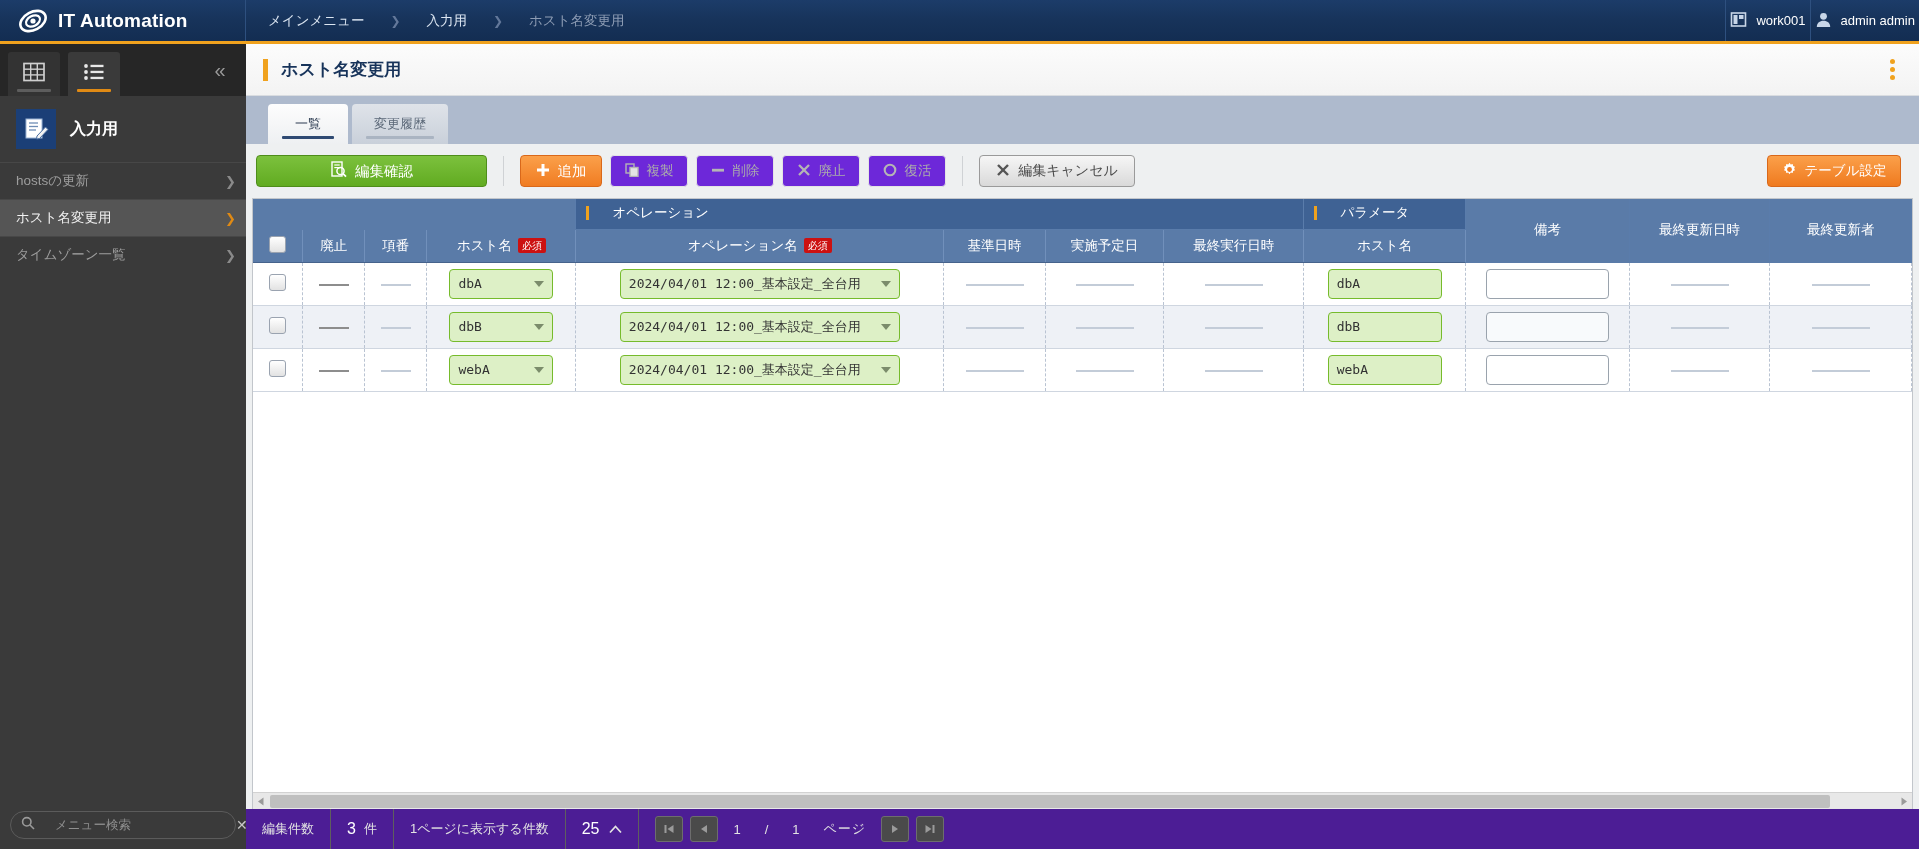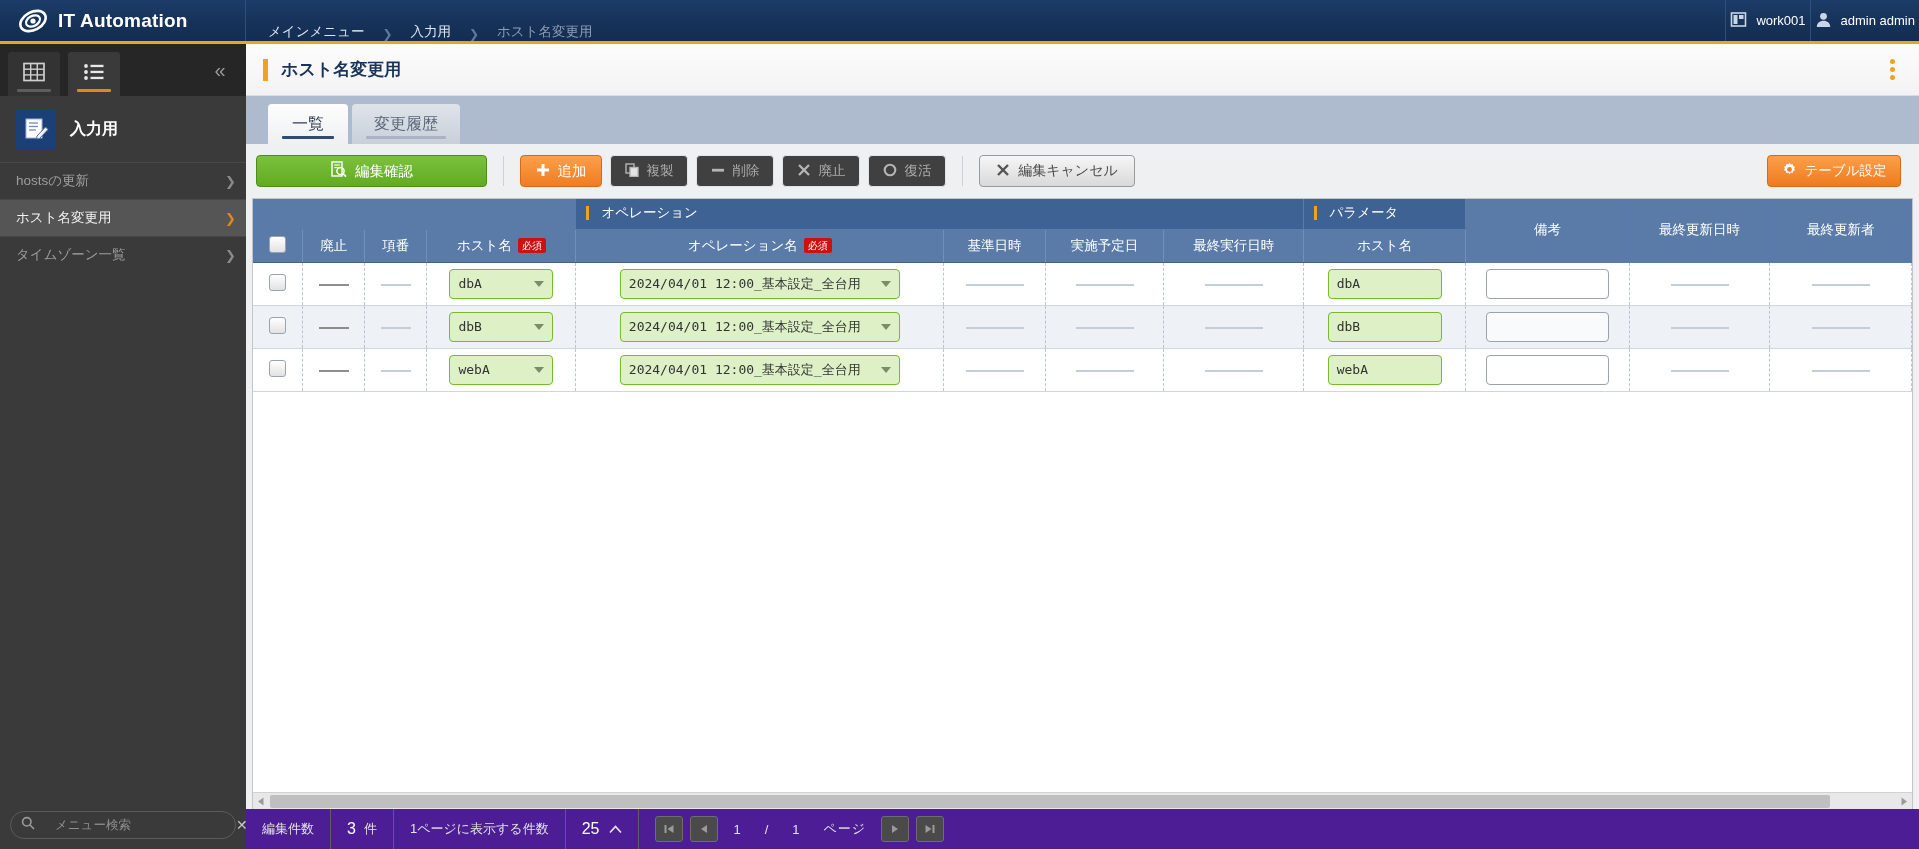--- a/index.html
+++ b/index.html
@@ -25,21 +25,21 @@
     display: flex; align-items: center; gap: 10px;
     padding-left: 18px;
     border-right: 1px solid #2e507f;
   }
   .brand-logo { width: 30px; height: 30px; flex: 0 0 30px; }
   .brand-name {
     color: #ffffff; font-size: 19px; font-weight: bold; letter-spacing: .2px;
     white-space: nowrap;
   }
   .breadcrumb {
-    display: flex; align-items: flex-end; gap: 18px;
+    display: flex; align-items: center; gap: 26px;
     padding-left: 22px; flex: 1 1 auto;
   }
   .crumb { color: #dce6f2; font-size: 13.5px; white-space: nowrap; }
   .crumb.current { color: #8d9cb4; }
   .crumb-sep { color: #63789a; font-size: 12px; }
   .topbar-right { display: flex; align-items: stretch; }
   .tb-cell {
     display: flex; align-items: center; gap: 9px;
     padding: 0 4px;
     border-left: 1px solid #2e507f;
@@ -139,21 +139,21 @@
     display: flex; align-items: flex-end; gap: 4px;
     padding-left: 22px;
   }
   .tab {
     height: 40px; min-width: 80px;
     background: linear-gradient(to bottom,#dfe3e9 0%,#c9d0da 100%);
     border-radius: 4px 4px 0 0;
     display: flex; flex-direction: column; align-items: center; justify-content: center;
     padding: 0 22px; position: relative; cursor: pointer;
   }
-  .tab span { font-size: 16px; color: #5a6777; white-space: nowrap; }
+  .tab span { font-size: 13px; color: #5a6777; white-space: nowrap; }
   .tab .tunder {
     position: absolute; bottom: 5px; left: 14px; right: 14px; height: 3px;
     background: #aab4c2; border-radius: 1px;
   }
   .tab.active { background: linear-gradient(to bottom,#fdfdfd 0%,#eef0f2 100%); }
   .tab.active span { color: #2d3c52; }
   .tab.active .tunder { background: #2f4a73; }
 
   .toolbar {
     flex: 0 0 54px; height: 54px;
@@ -170,21 +170,21 @@
   .btn-green {
     width: 231px;
     background: linear-gradient(to bottom,#7cc13d 0%,#61ab21 100%);
     border-color: #4e8d1a; color: #fff; font-size: 14.5px;
   }
   .btn-orange {
     background: linear-gradient(to bottom,#fba04a 0%,#f07c22 100%);
     border-color: #d9681a; color: #fff; width: 82px; font-size: 14.5px;
   }
   .btn-disabled {
-    background: #404040; border-color: #e4e4e4; color: #acacac; width: 78px;
+    background: #6d28d9; border-color: #e4e4e4; color: #acacac; width: 78px;
   }
   .btn-gray {
     background: linear-gradient(to bottom,#f6f6f6 0%,#d9d9d9 100%);
     border-color: #9a9a9a; color: #4a4a4a; width: 156px; font-size: 14px;
   }
   .btn-settings {
     background: linear-gradient(to bottom,#fba04a 0%,#ef7a1f 100%);
     border-color: #d9681a; color: #fff; width: 134px; margin-left: auto;
   }
   .tb-div { width: 1px; height: 30px; background: #cfd2d5; margin: 0 8px; }
@@ -194,21 +194,21 @@
   .grid-scroll { flex: 1 1 auto; overflow: hidden; position: relative; }
   table.grid { border-collapse: collapse; width: 100%; table-layout: fixed; }
   table.grid th, table.grid td { padding: 0; }
 
   thead .grp-row th {
     height: 30px; background: #3f6294; color: #fff; font-size: 13.5px; font-weight: normal;
     border-right: 1px solid #5a7cab; border-bottom: 1px solid #5a7cab;
     text-align: left; vertical-align: middle;
   }
   thead .grp-row th.blank { background: #5a7ba8; border-bottom-color: #5a7ba8; }
-  .grp-label { display: inline-flex; align-items: center; gap: 12px; padding-left: 10px; }
+  .grp-label { display: inline-flex; align-items: center; gap: 23px; padding-left: 10px; }
   .grp-bar { width: 3px; height: 14px; background: #f0a21e; display: inline-block; }
 
   thead .col-row th {
     height: 33px; background: #5a7ba8; color: #fff; font-size: 13.5px; font-weight: normal;
     border-right: 1px solid #7190bb; border-bottom: 1px solid #46638c;
     text-align: center; vertical-align: middle;
   }
   .req {
     display: inline-block; background: #cc1111; color: #fff;
     font-size: 10px; border-radius: 2px; padding: 1px 4px; margin-left: 6px;

